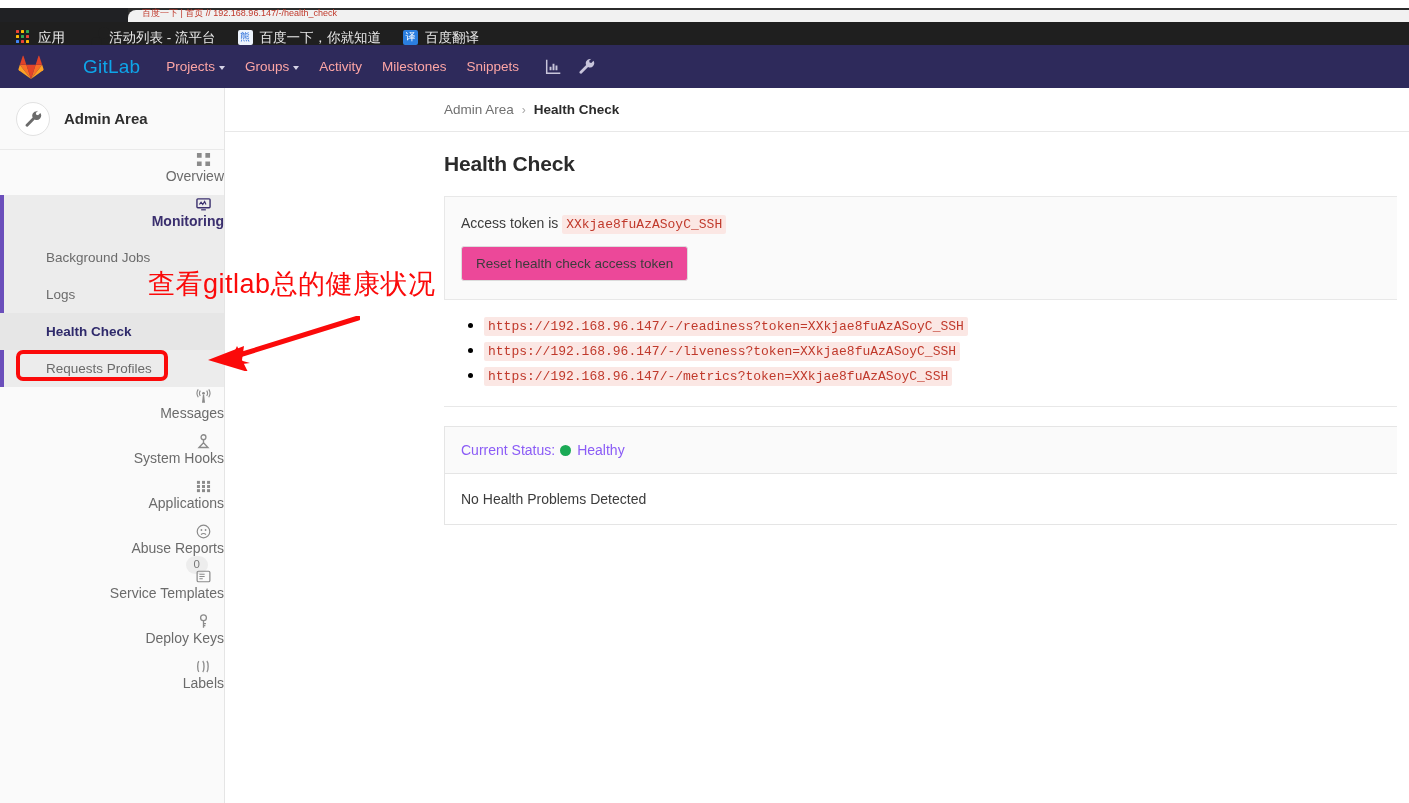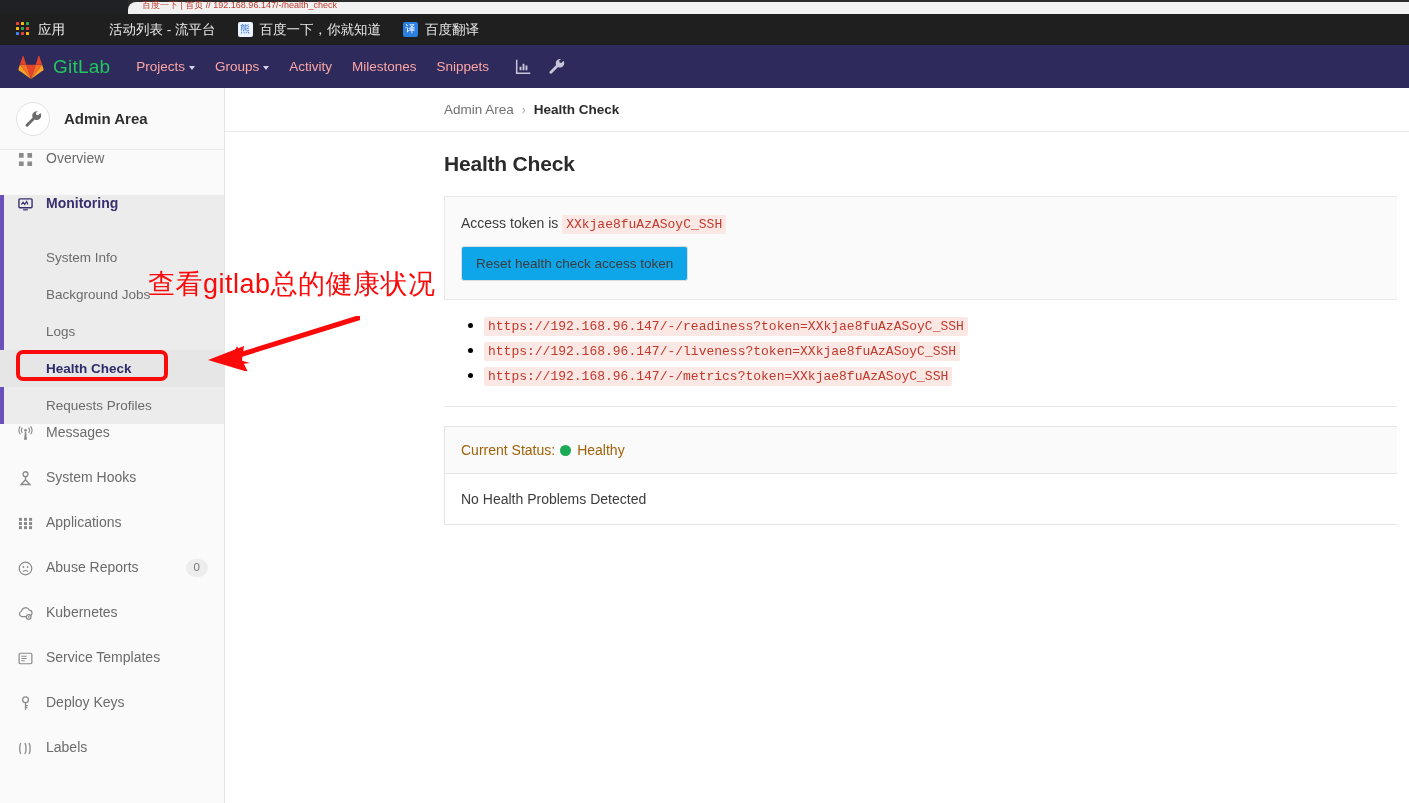--- a/index.html
+++ b/index.html
@@ -6,21 +6,21 @@
   html, body {
     margin: 0; padding: 0;
     width: 1409px; height: 803px;
     overflow: hidden;
     background: #fff;
     font-family: "Liberation Sans", sans-serif;
   }
 
   
   #browser-chrome {
-    position: absolute; left: 0; top: 0; width: 1409px; height: 45px;
+    position: absolute; left: 0; top: 8px; width: 1409px; height: 45px;
     background: #1f1f1f;
     text-align: center;
   }
   #browser-tabstrip {
     position: absolute; left: 0; top: 0; width: 1409px; height: 14px;
     background: #2b2b2b; overflow: hidden;
   }
   #tabstrip-left { position: absolute; left: 0; top: 0; width: 128px; height: 14px; background: #202124; }
   #tabstrip-tab {
     position: absolute; left: 128px; top: 2px; width: 1281px; height: 12px;
@@ -68,21 +68,21 @@
     color: #fff; font-size: 10px; display: flex; align-items: center;
     justify-content: center; line-height: 1;
   }
 
   
   #gl-navbar {
     position: absolute; left: 0; top: 45px; width: 1409px; height: 43px;
     background: #2e2a5b; display: flex; align-items: center; padding-left: 18px;
   }
   #gl-logo { width: 26px; height: 24px; position: relative; margin-right: 9px; }
-  #gl-brand { color: #22c55e; font-size: 19px; letter-spacing: .2px; margin-right: 26px; }
+  #gl-brand { color: #0ea5e9; font-size: 19px; letter-spacing: .2px; margin-right: 26px; margin-left: 30px; }
   .nav-link {
     color: #fca5a5; font-size: 13.5px; margin-right: 20px;
     display: flex; align-items: center; gap: 4px; white-space: nowrap; cursor: pointer;
   }
   .caret {
     width: 0; height: 0; border-left: 3.5px solid transparent;
     border-right: 3.5px solid transparent; border-top: 4px solid #d6d3e6;
     margin-top: 2px;
   }
   .nav-ico { margin-right: 16px; opacity: .92; display: flex; align-items: center; cursor: pointer; }
@@ -96,22 +96,22 @@
     height: 62px; display: flex; align-items: center; padding-left: 16px;
     border-bottom: 1px solid #eaeaea; background: #fafafa;
   }
   #sb-avatar {
     width: 34px; height: 34px; border-radius: 50%; background: #fff;
     border: 1px solid #e2e2e2; display: flex; align-items: center;
     justify-content: center; margin-right: 14px;
   }
   #sb-title { font-size: 15px; color: #2e2e2e; font-weight: bold; }
   .sb-item {
-    display: flex; align-items: flex-start; height: 45px; padding-left: 16px;
-    color: #6b6b6b; font-size: 14px; cursor: pointer; position: relative;
+    display: flex; align-items: flex-end; height: 45px; padding-left: 16px;
+    color: #6b6b6b; font-size: 14px; cursor: pointer; position: relative; flex-direction: column;
   }
   .sb-item .sb-ico {
     width: 18px; height: 18px; margin-right: 12px; flex: 0 0 18px;
     display: flex; align-items: center; justify-content: center;
   }
   #sb-monitoring-group { background: #ececec; position: relative; }
   #sb-monitoring-group::before {
     content: ""; position: absolute; left: 0; top: 0; bottom: 0;
     width: 4px; background: #6b4fbb;
   }
@@ -143,39 +143,39 @@
   .panel-token {
     margin-top: 20px; background: #fafafa; border: 1px solid #e8e8e8;
     border-right: none; border-left: 1px solid #e8e8e8; padding: 18px 16px 18px 16px;
   }
   .token-line { font-size: 14px; color: #3c3c3c; margin-bottom: 14px; }
   code.tok {
     background: #fbe7e4; color: #c0392b; font-family: "Liberation Mono", monospace;
     font-size: 13px; padding: 2px 4px; border-radius: 2px;
   }
   #reset-token-btn {
-    background: #0ea5e9; border: 1px solid #dcdcdc; border-radius: 3px;
+    background: #ec4899; border: 1px solid #dcdcdc; border-radius: 3px;
     padding: 9px 14px; font-size: 13.5px; color: #3c3c3c;
     font-family: "Liberation Sans", sans-serif; cursor: pointer;
   }
   #health-info-text {
     margin-top: 22px; font-size: 14px; color: #3c3c3c;
   }
   #health-info-text a { color: #3273c8; text-decoration: none; }
   #endpoint-list { margin: 16px 0 0 0; padding-left: 40px; }
   #endpoint-list li { margin-bottom: 7px; }
   #endpoint-list code {
     background: #fbe7e4; color: #c0392b; font-family: "Liberation Mono", monospace;
     font-size: 13px; padding: 2px 4px; border-radius: 2px;
   }
   #divider-rule { margin-top: 22px; border-top: 1px solid #e8e8e8; }
   #status-card { margin-top: 19px; border: 1px solid #e5e5e5; border-right: none; }
   #status-head {
     background: #fafafa; border-bottom: 1px solid #e5e5e5;
-    padding: 15px 16px; font-size: 14px; color: #a16207;
+    padding: 15px 16px; font-size: 14px; color: #8b5cf6;
     display: flex; align-items: center;
   }
   .status-dot {
     width: 11px; height: 11px; border-radius: 50%; background: #1aaa55;
     display: inline-block; margin: 0 6px 0 5px;
   }
   #status-body { padding: 17px 16px; font-size: 14px; color: #3c3c3c; background: #fff; }
 
   
   #annot-text {
@@ -308,23 +308,20 @@
         <svg width="15" height="15" viewBox="0 0 16 16" aria-hidden="true">
           <rect x="1" y="2" width="14" height="9.5" rx="1" fill="none" stroke="#3a2f6e" stroke-width="1.5"></rect>
           <path fill="none" stroke="#3a2f6e" stroke-width="1.3" d="M3.6 8l1.8-2.4L7.2 8l2-3.2 1.4 3.2"></path>
           <path fill="#3a2f6e" d="M5.5 13h5v1.3h-5z"></path>
         </svg>
       </span>
       <span>Monitoring</span>
     </div>
 
     <div class="sb-sub">
-      <span>System Info</span>
-    </div>
-    <div class="sb-sub">
       <span>Background Jobs</span>
     </div>
     <div class="sb-sub">
       <span>Logs</span>
     </div>
     <div class="sb-sub active">
       <span>Health Check</span>
     </div>
     <div class="sb-sub">
       <span>Requests Profiles</span>
@@ -377,30 +374,20 @@
         <circle cx="8" cy="8" r="6.7" fill="none" stroke="#8b8b8b" stroke-width="1.3"></circle>
         <circle cx="5.8" cy="6.4" r=".95" fill="#8b8b8b"></circle>
           <circle cx="10.2" cy="6.4" r=".95" fill="#8b8b8b"></circle>
         <path fill="none" stroke="#8b8b8b" stroke-width="1.2" d="M5.4 11.4a3.3 3.3 0 0 1 5.2 0"></path>
       </svg>
     </span>
     <span>Abuse Reports</span>
     <span class="badge-count">0</span>
   </div>
 
-  <div class="sb-item">
-    <span class="sb-ico">
-      <svg width="15" height="15" viewBox="0 0 16 16" aria-hidden="true">
-        <path fill="none" stroke="#8b8b8b" stroke-width="1.3" d="M12.6 10.4a3.1 3.1 0 0 0-.6-6.1 4.4 4.4 0 0 0-8.3 1.3A3 3 0 0 0 4 11.4h5"></path>
-        <circle cx="11.4" cy="11.6" r="2.5" fill="none" stroke="#8b8b8b" stroke-width="1.3"></circle>
-        <circle cx="11.4" cy="11.6" r=".9" fill="#8b8b8b"></circle>
-      </svg>
-    </span>
-    <span>Kubernetes</span>
-  </div>
 
   <div class="sb-item">
     <span class="sb-ico">
       <svg width="15" height="15" viewBox="0 0 16 16" aria-hidden="true">
         <rect x="1.2" y="2.4" width="13.6" height="11.2" rx="1.4" fill="none" stroke="#8b8b8b" stroke-width="1.3"></rect>
         <path fill="#8b8b8b" d="M3.6 5h5.6v1.2H3.6zM3.6 7.4h5.6v1.2H3.6zM3.6 9.8h3.6V11H3.6z"></path>
       </svg>
     </span>
     <span>Service Templates</span>
   </div>

